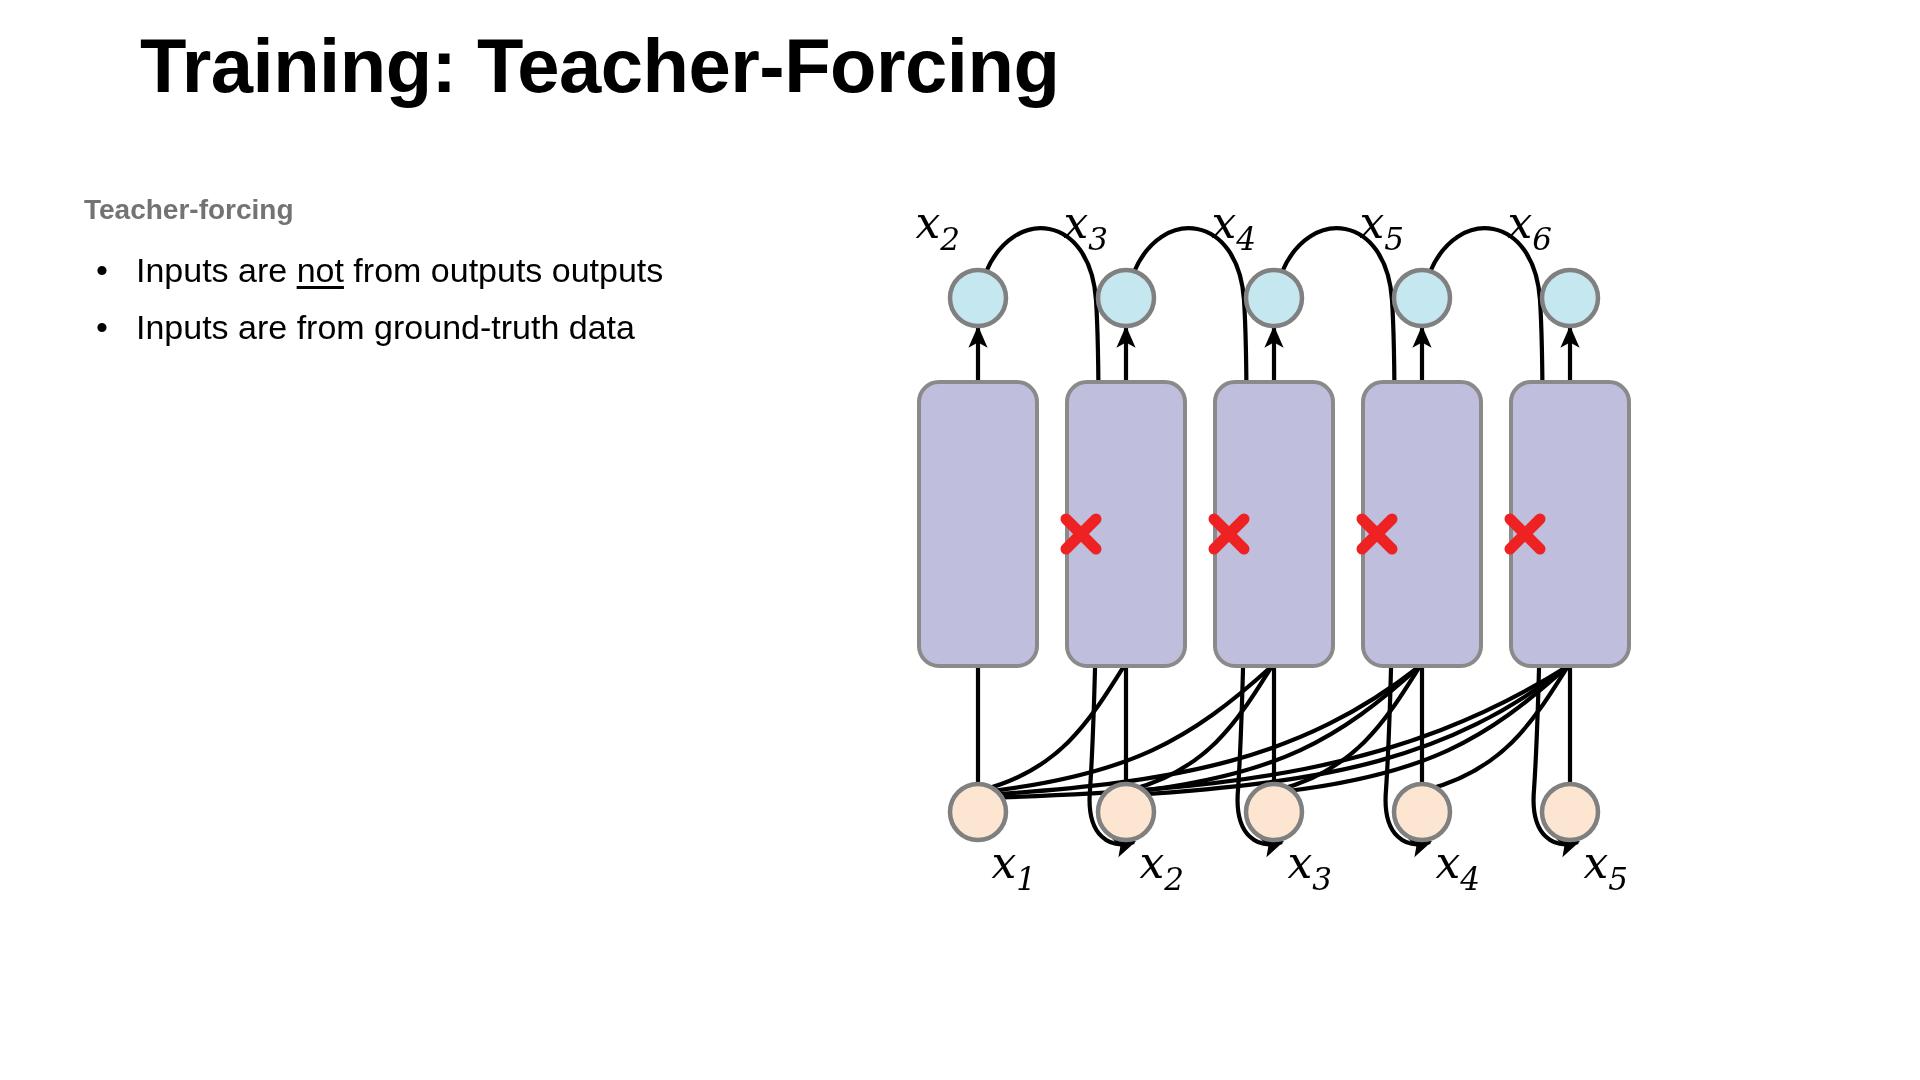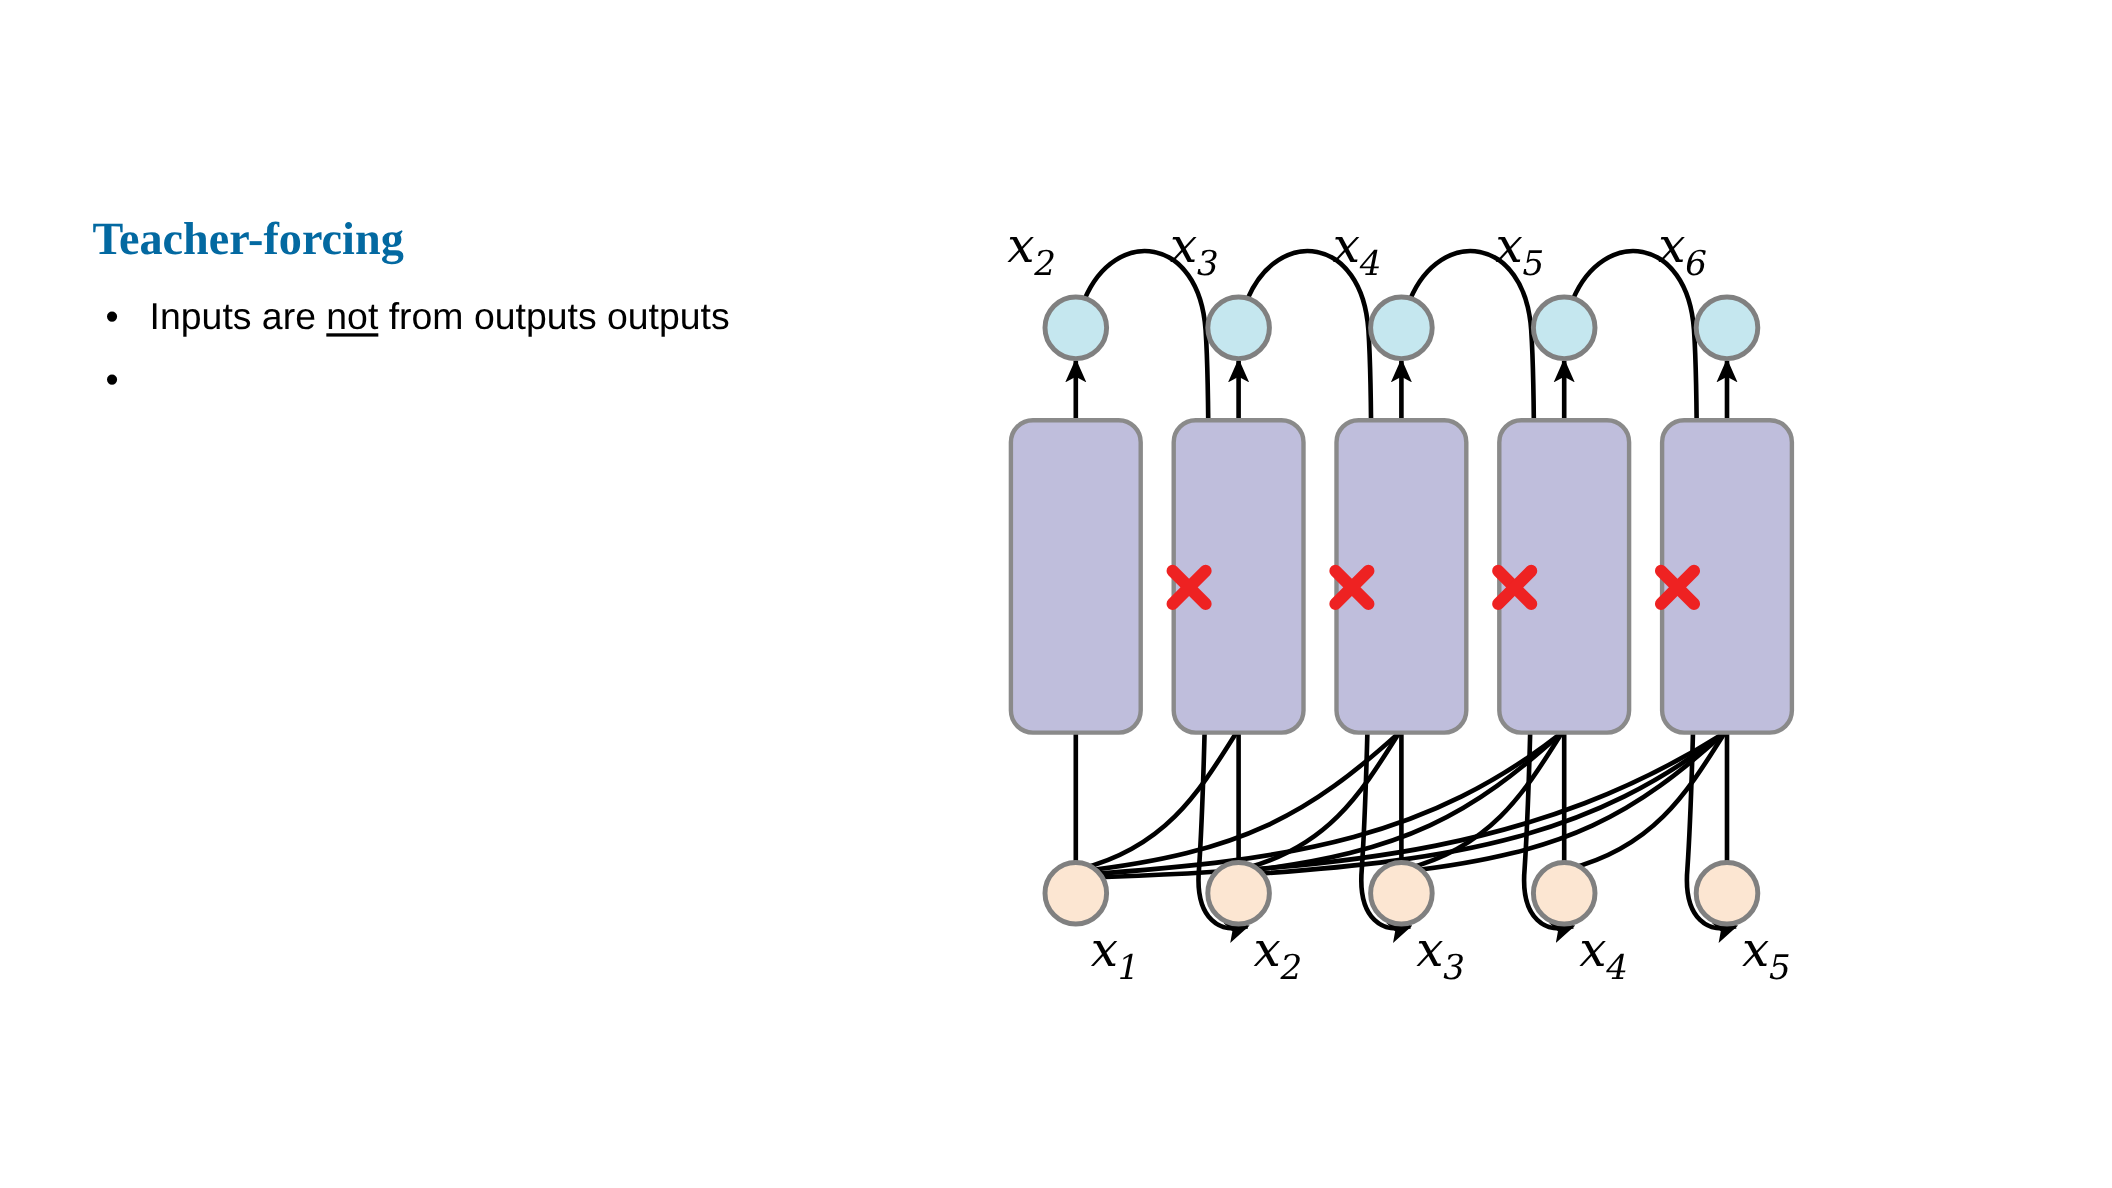--- a/index.html
+++ b/index.html
@@ -24,26 +24,25 @@
     line-height:1.1;
   }
 
   
   #textcol{
     position:absolute;
     left:84px; top:192px;
     width:800px;
   }
   #lead{
-    font-size:42px;
+    font-size:28px;
     font-weight:bold;
-    color:#0369a1;
+    color:#737373;
     margin:0 0 18px 0;
     line-height:1.25;
-    font-family:Liberation Serif, serif;
   }
   ul.bullets{
     list-style:none;
     margin:0;padding:0;
   }
   ul.bullets li{
     position:relative;
     font-size:34px;
     color:#000000;
     line-height:1.5;
@@ -71,29 +70,30 @@
     font-family:"DejaVu Serif","Liberation Serif",serif;
     font-style:italic;
     fill:#000000;
   }
 </style>
 </head>
 <body>
 
 <div id="slide">
 
+  <div id="title">Training: Teacher-Forcing</div>
 
   <div id="textcol">
     <div id="lead">Teacher-forcing</div>
     <ul class="bullets">
       <li>
         <span class="dot">•</span><span>Inputs are </span><span class="u">not</span><span> from outputs outputs</span>
       </li>
       <li>
-        <span class="dot">•</span>
+        <span class="dot">•</span><span>Inputs are from ground-truth data</span>
       </li>
     </ul>
   </div>
 
   <div id="diagram">
     <svg width="1920" height="1080" viewBox="0 0 1920 1080" xmlns="http://www.w3.org/2000/svg">
       <defs>
         <marker id="ah" viewBox="0 0 10 10" refX="9" refY="5" markerWidth="5.2" markerHeight="5.2" orient="auto-start-reverse">
           <path d="M0,0.6 L10,5 L0,9.4 L2.4,5 Z" fill="#000000"></path>
         </marker>

